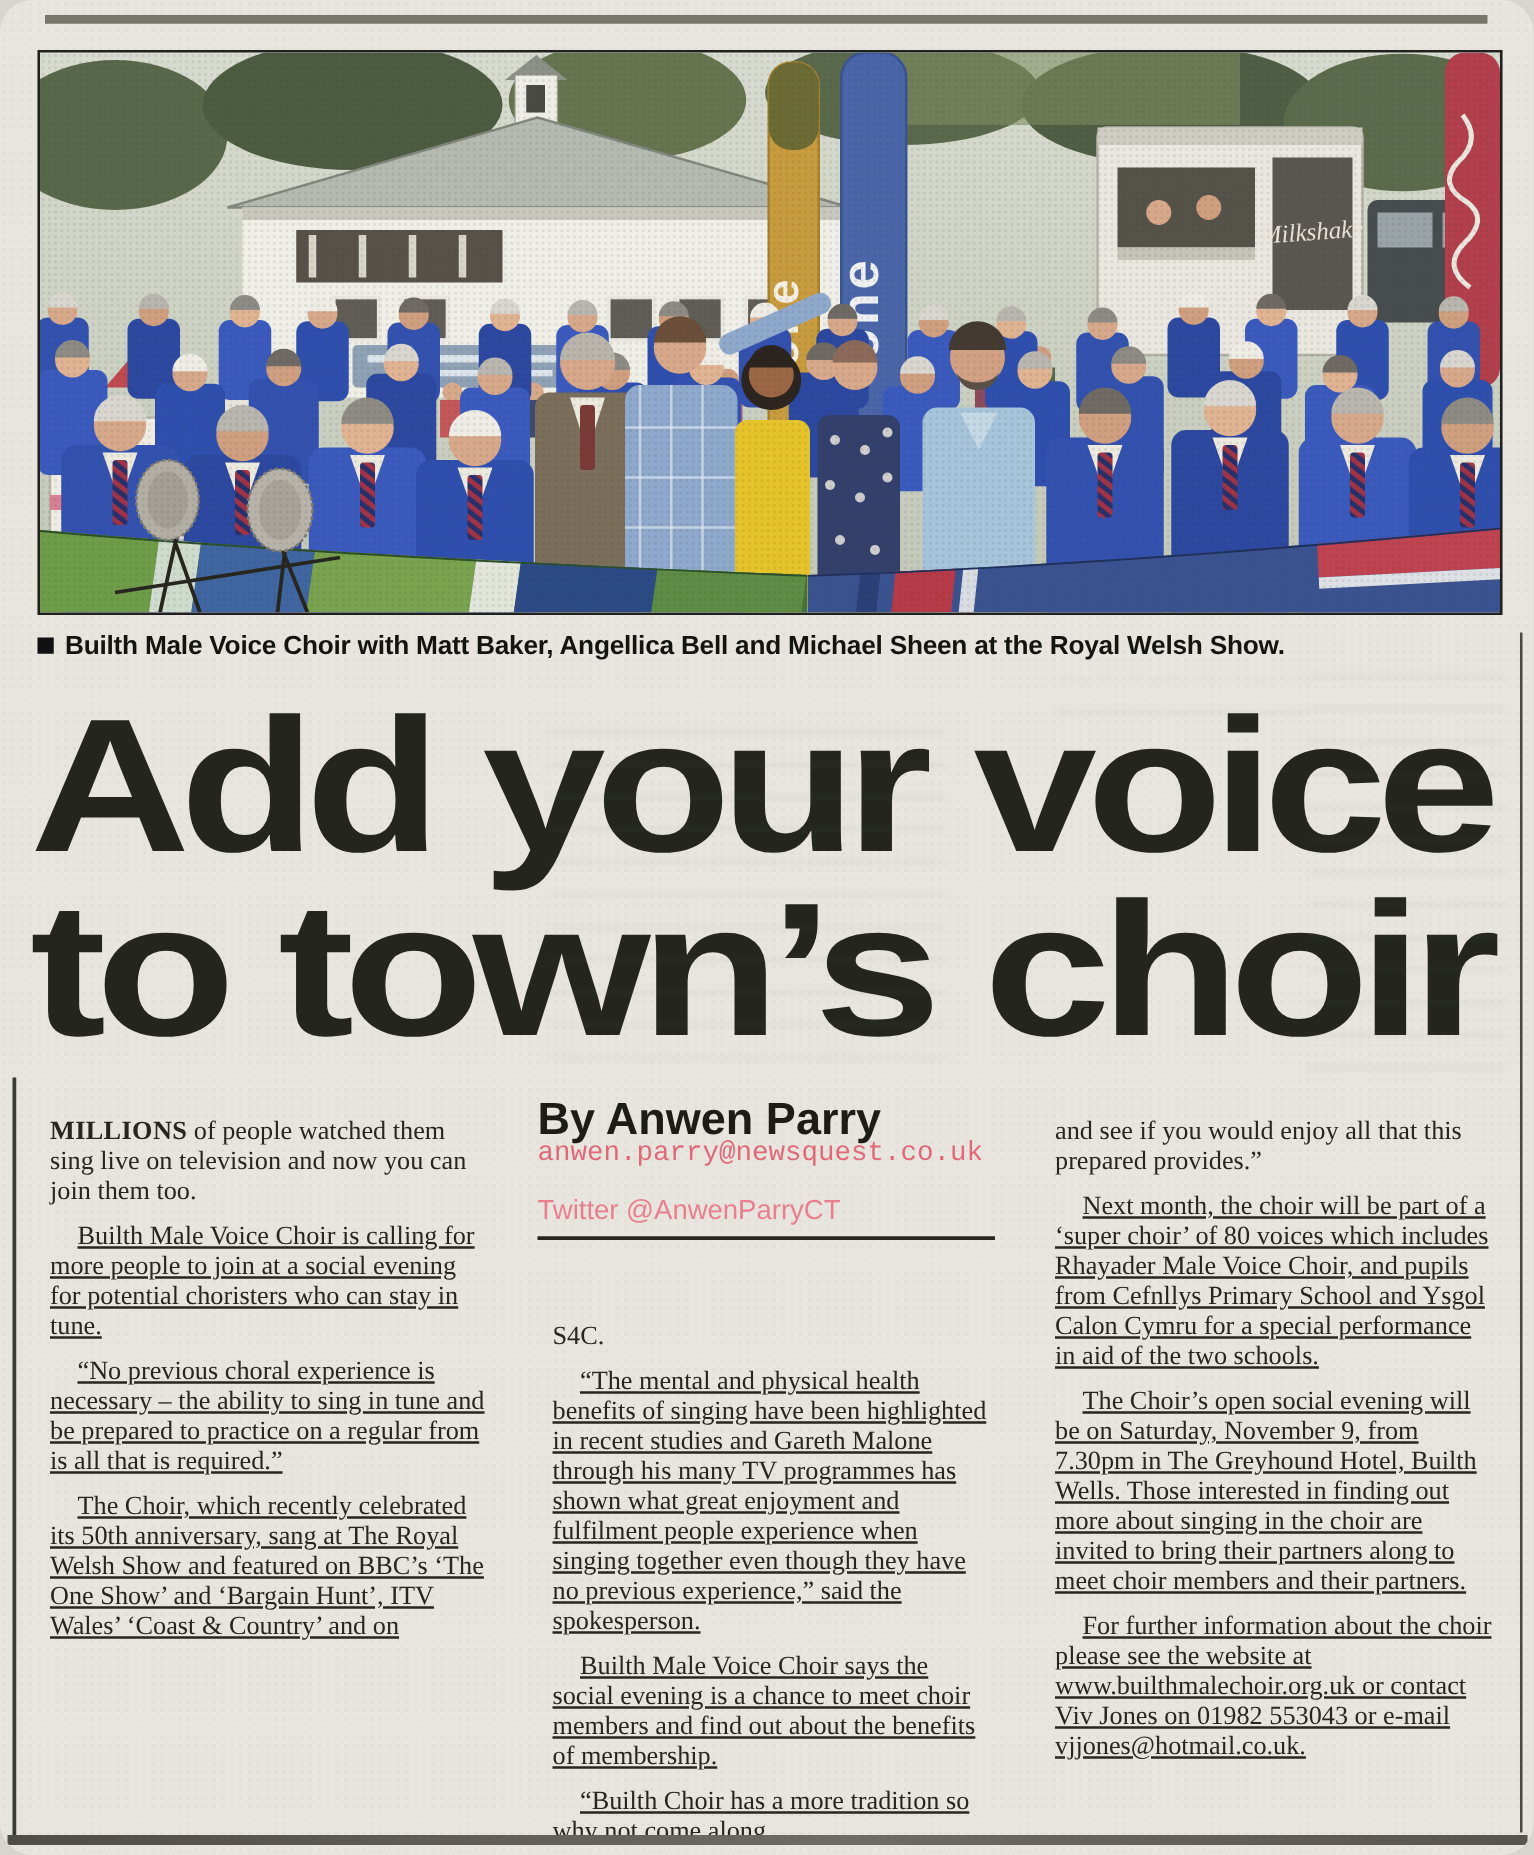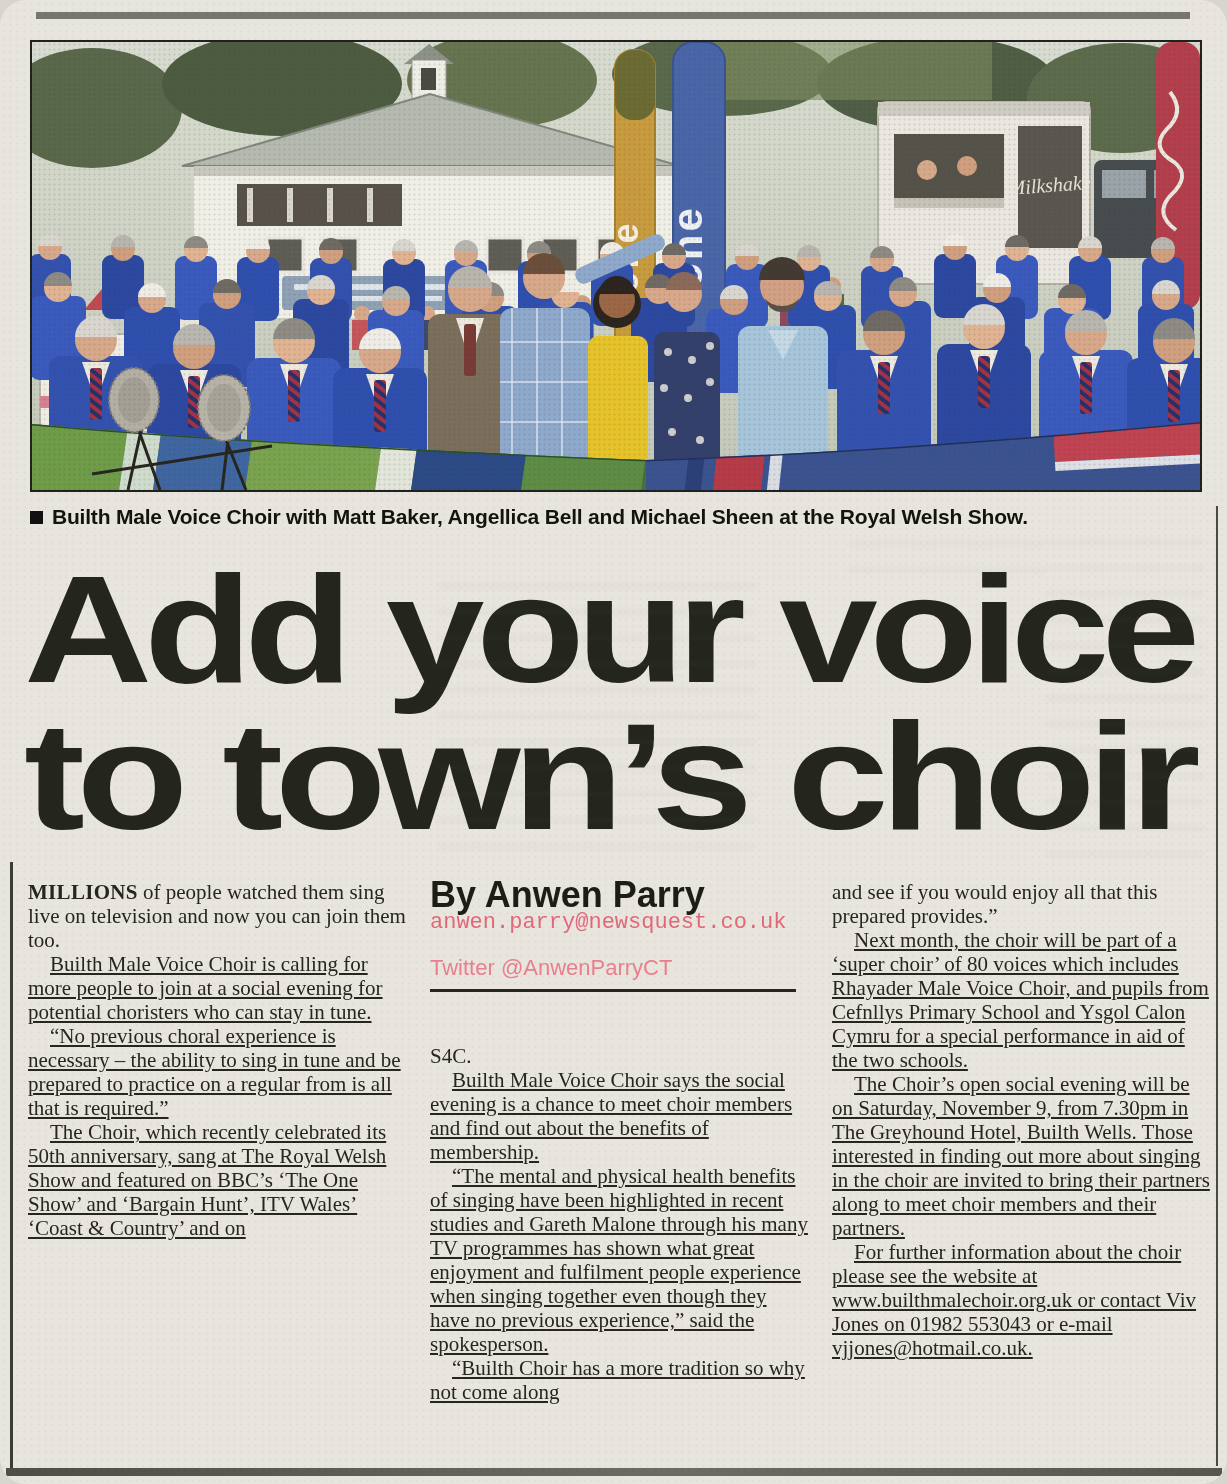--- a/index.html
+++ b/index.html
@@ -25,21 +25,21 @@
         font-family:"Liberation Sans", sans-serif;font-weight:bold;font-size:21px;
         color:#14140f;letter-spacing:-.2px;}
   .capsq{display:inline-block;width:13px;height:13px;background:#111;margin-right:9px;}
 
   .headline{position:absolute;left:24px;top:556px;width:1168px;
         font-family:"Liberation Sans", sans-serif;font-weight:bold;
         font-size:152px;line-height:147px;letter-spacing:-7px;color:#24261d;}
   .fitline{display:inline-block;white-space:nowrap;transform-origin:0 60%;}
 
   .col{position:absolute;top:880px;width:378px;font-size:21px;line-height:24px;color:#26261f;}
-  .col p{margin:0;}
+  .col p{margin:12px;}
   .col p.ind{text-indent:22px;text-decoration:underline;}
   .c1{left:28px;} .c2{left:430px;} .c3{left:832px;}
   .lead{font-weight:bold;letter-spacing:.3px;}
   .byline{font-family:"Liberation Sans", sans-serif;font-weight:bold;font-size:36px;
         line-height:30px;color:#1d1d16;}
   .bymail{font-family:Liberation Mono, monospace;font-size:22px;line-height:25px;color:#e16876;}
   .bytw{font-family:"Liberation Sans", sans-serif;font-size:22px;line-height:25px;color:#e97e8c;margin-top:20px;}
   .byrule{width:366px;height:3px;background:#26261f;margin-top:9px;}
   .gap{height:52px;}
 
@@ -409,22 +409,22 @@
     <p class="ind">The Choir, which recently celebrated its 50th anniversary, sang at The Royal Welsh Show and featured on BBC’s ‘The One Show’ and ‘Bargain Hunt’, ITV Wales’ ‘Coast &amp; Country’ and on</p>
   </div>
 
   <div class="col c2">
     <div class="byline">By Anwen Parry</div>
     <div class="bymail">anwen.parry@newsquest.co.uk</div>
     <div class="bytw">Twitter @AnwenParryCT</div>
     <div class="byrule"></div>
     <div class="gap"></div>
     <p>S4C.</p>
+    <p class="ind">“The mental and physical health benefits of singing have been highlighted in recent studies and Gareth Malone through his many TV programmes has shown what great enjoyment and fulfilment people experience when singing together even though they have no previous experience,” said the spokesperson.</p>
     <p class="ind">Builth Male Voice Choir says the social evening is a chance to meet choir members and find out about the benefits of membership.</p>
-    <p class="ind">“The mental and physical health benefits of singing have been highlighted in recent studies and Gareth Malone through his many TV programmes has shown what great enjoyment and fulfilment people experience when singing together even though they have no previous experience,” said the spokesperson.</p>
     <p class="ind">“Builth Choir has a more tradition so why not come along</p>
   </div>
 
   <div class="col c3">
     <p>and see if you would enjoy all that this prepared provides.”</p>
     <p class="ind">Next month, the choir will be part of a ‘super choir’ of 80 voices which includes Rhayader Male Voice Choir, and pupils from Cefnllys Primary School and Ysgol Calon Cymru for a special performance in aid of the two schools.</p>
     <p class="ind">The Choir’s open social evening will be on Saturday, November 9, from 7.30pm in The Greyhound Hotel, Builth Wells. Those interested in finding out more about singing in the choir are invited to bring their partners along to meet choir members and their partners.</p>
     <p class="ind">For further information about the choir please see the website at www.builthmalechoir.org.uk or contact Viv Jones on 01982 553043 or e-mail vjjones@hotmail.co.uk.</p>
   </div>
 

